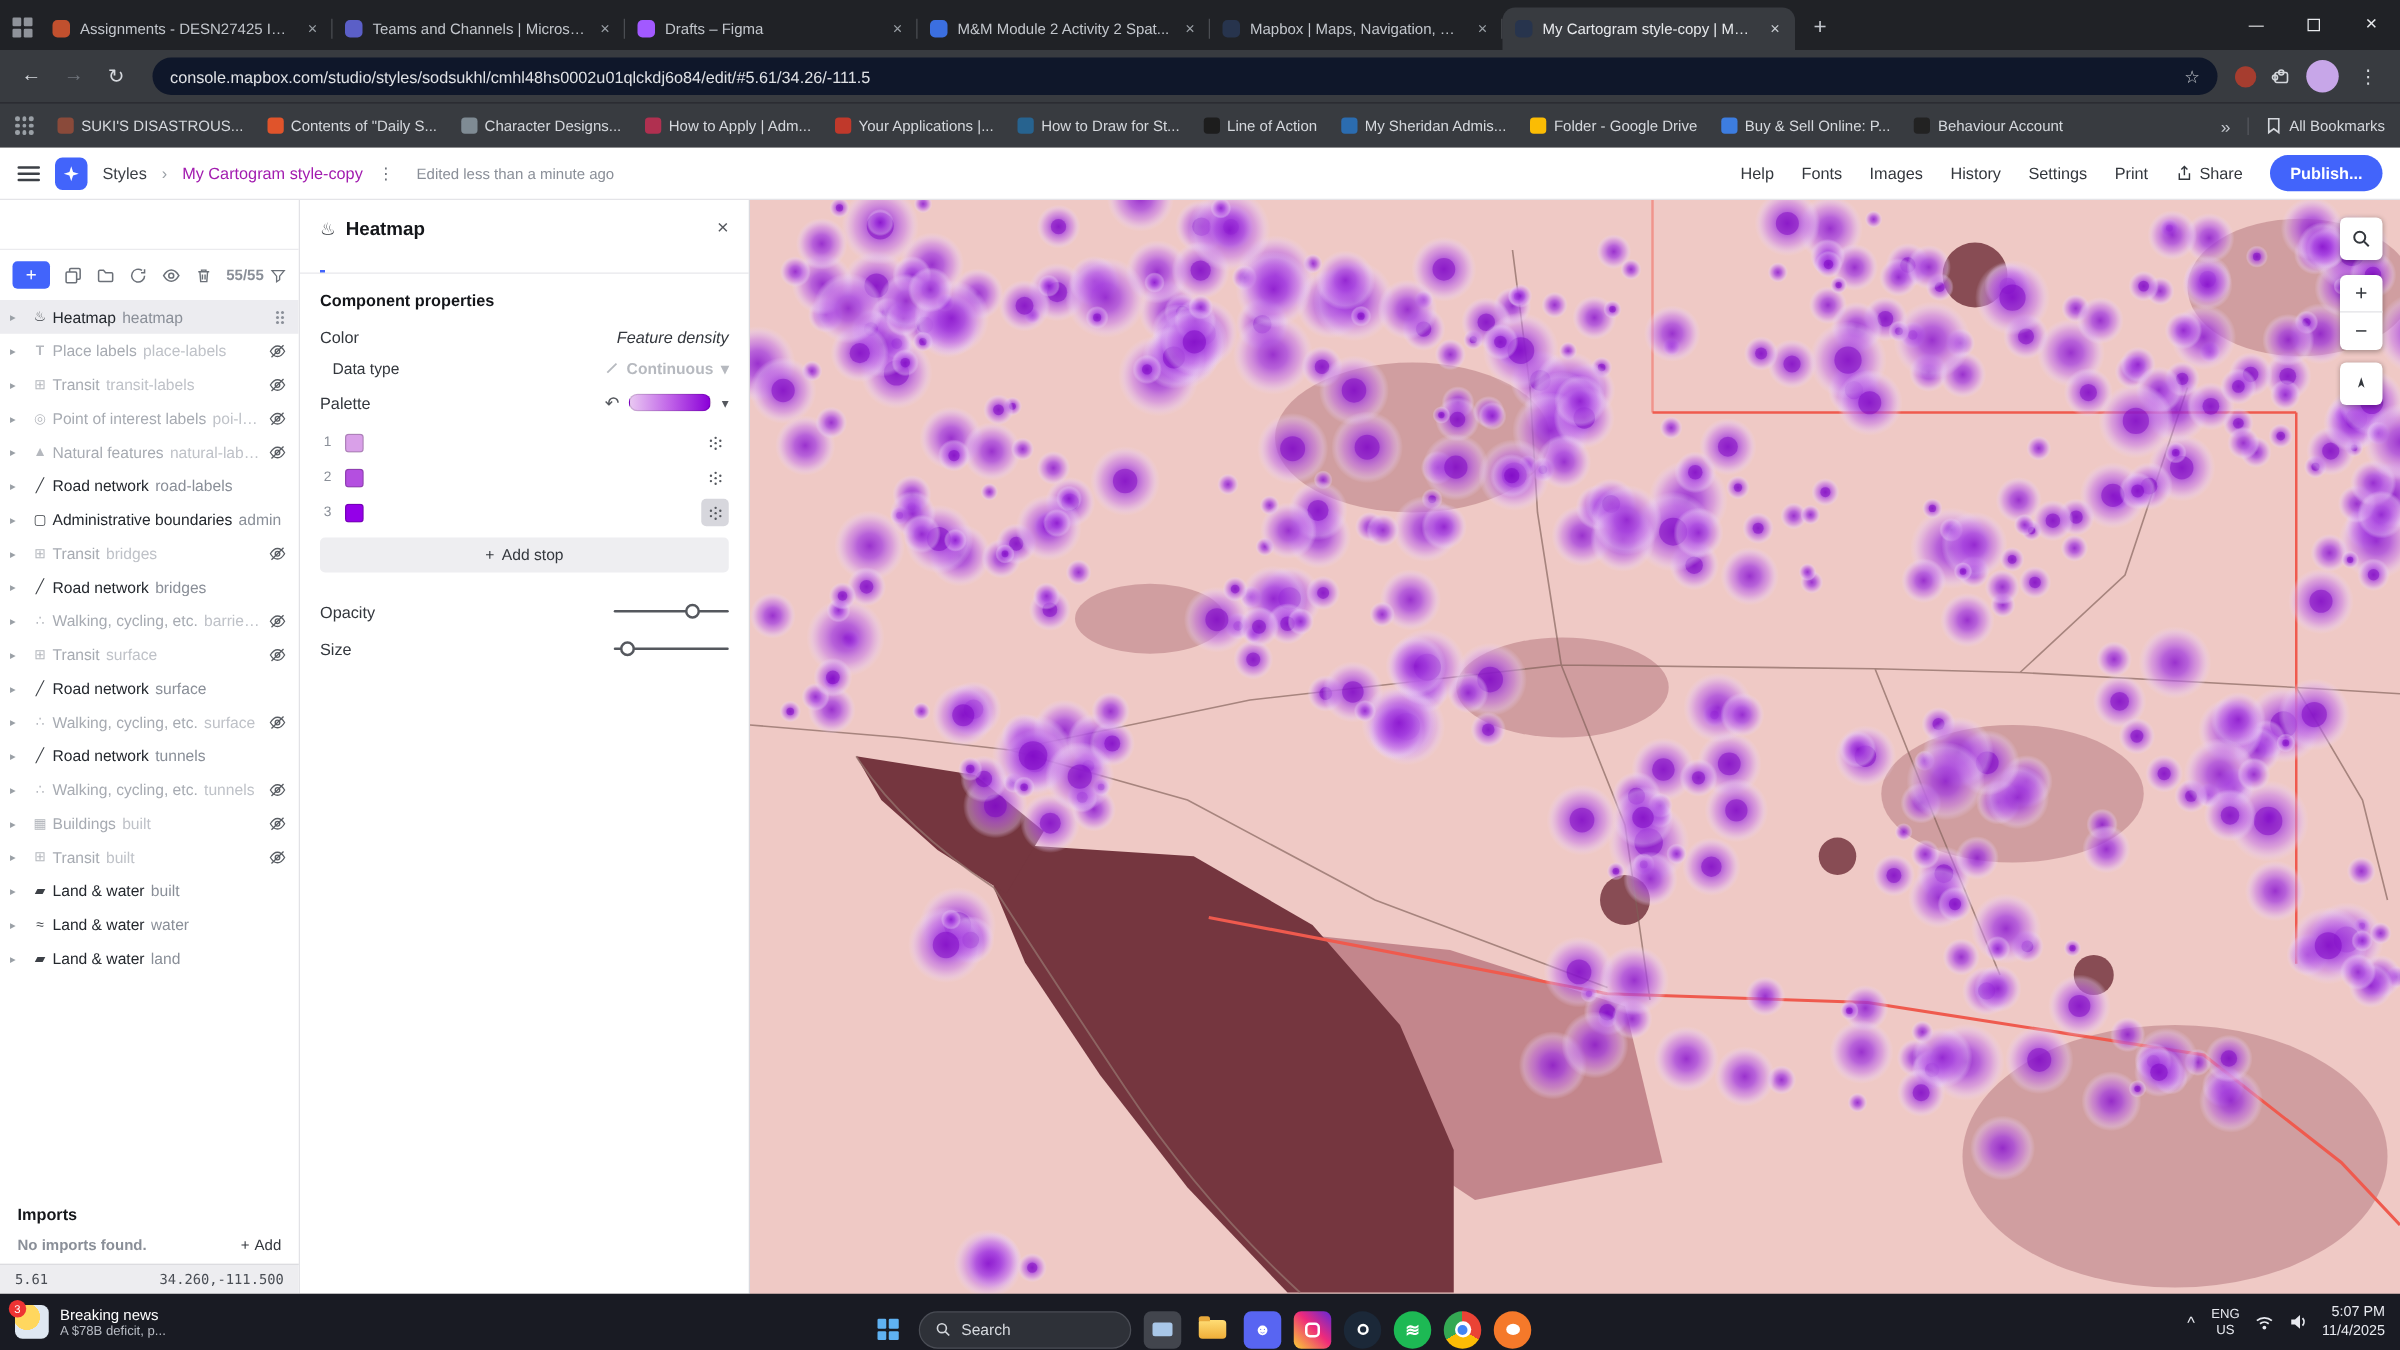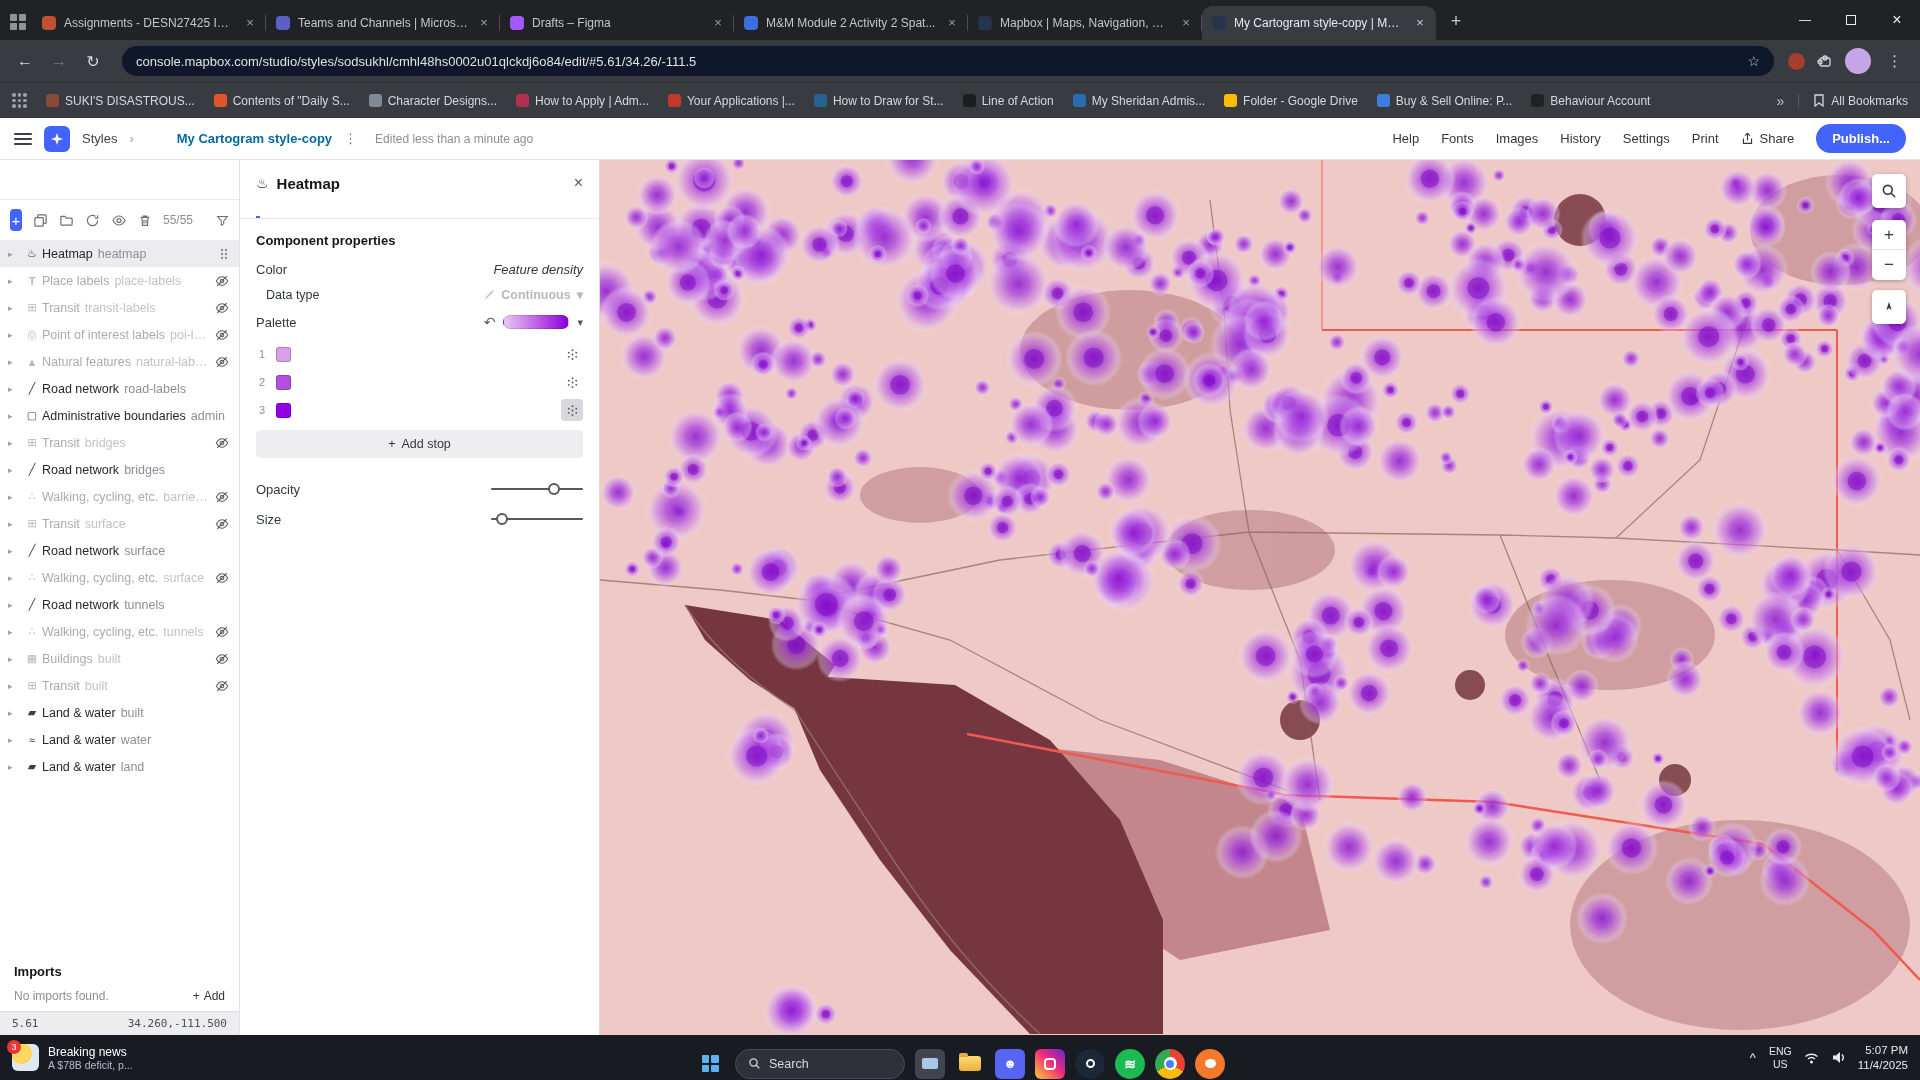--- a/index.html
+++ b/index.html
@@ -43,40 +43,40 @@
   .all-bookmarks { display:flex; align-items:center; gap:6px; border-left:1px solid #55585e; padding-left:14px; }
   .bm-flag svg { display:block; }
 
   
   .mb-header { height:42px; background:#fff; border-bottom:1px solid #e4e4e8; display:flex; align-items:center; padding:0 14px; gap:12px; }
   .hamburger { width:18px; display:flex; flex-direction:column; gap:3px; }
   .hamburger i { height:2px; background:#3c4046; border-radius:1px; }
   .mb-logo { width:26px; height:26px; border-radius:6px; background:#4264fb; display:flex; align-items:center; justify-content:center; }
   .crumb { font-size:13px; color:#3c4046; }
   .crumb-sep { color:#9aa0a6; font-size:13px; }
-  .mb-title { font-size:13px; font-weight:bold; color:#0369a1;margin-left:31px; }
+  .mb-title { font-size:13px; font-weight:normal; color:#a21caf; }
   .mb-kebab { color:#6b7078; font-size:13px; }
   .edited { font-size:12px; color:#8a8f98; margin-left:6px; }
   .mb-right { margin-left:auto; display:flex; align-items:center; gap:22px; }
   .hlink { font-size:13px; color:#33373d; text-decoration:none; }
   .share { display:flex; align-items:center; gap:6px; font-size:13px; color:#33373d; }
   .publish { background:#4264fb; color:#fff; font-size:13px; font-weight:bold; padding:7px 16px; border-radius:17px; border:none;text-align:right; }
 
   
   .content { display:flex; height:875px; background:#fff; }
 
   
   .sidebar { width:240px; flex:none; border-right:1px solid #e2e2e6; display:flex; flex-direction:column; background:#fff; }
   .sb-tabs { height:40px; display:flex; align-items:center; gap:18px; padding:0 16px; border-bottom:1px solid #ebebee; }
   .sb-tab { font-size:13.5px; color:#6b7078; }
   .sb-tab.active { color:#14161a; font-weight:bold; }
   .sb-tools { height:40px; display:flex; align-items:center; padding:0 10px; gap:11px; }
   .add-layer { width:30px; height:22px; background:#4264fb; color:#fff; border-radius:4px; font-size:15px; display:flex; align-items:center; justify-content:center; }
   .toolicon { color:#6b7078; display:flex; }
-  .sb-count { margin-left:auto; font-size:12px; color:#8a8f98; display:flex; align-items:center; gap:23px; }
+  .sb-count { margin-left:auto; font-size:12px; color:#8a8f98; display:flex; align-items:center; gap:5px;font-weight:bold; }
   .layers { flex:1; overflow:hidden; }
   .layer-row { height:27px; display:flex; align-items:center; padding:0 10px 0 8px; font-size:12.5px; }
   .layer-row.active { background:#ececf0; }
   .chev { width:14px; color:#9aa0a6; font-size:9px; flex:none; }
   .layer-icon { width:20px; text-align:center; color:#3c4046; font-size:11px; flex:none; }
   .layer-icon::before { content:"▦"; }
   .layer-row[data-icon="heatmap"]  .layer-icon::before { content:"♨"; }
   .layer-row[data-icon="label"]    .layer-icon::before { content:"T"; font-weight:bold; }
   .layer-row[data-icon="transit"]  .layer-icon::before { content:"⊞"; }
   .layer-row[data-icon="poi"]      .layer-icon::before { content:"◎"; }
@@ -92,21 +92,21 @@
   .layer-row.is-hidden .layer-name { color:#a7abb2; }
   .layer-row.is-hidden .layer-type { color:#bfc2c8; }
   .layer-row.is-hidden .layer-icon { color:#b5b8be; }
   .eye-off { display:none; color:#595d63; flex:none; margin-left:6px; }
   .layer-row.is-hidden .eye-off { display:flex; }
   .drag { display:none; margin-left:6px; }
   .layer-row.active .drag { display:flex; }
   .imports { margin-top:auto; padding:12px 14px 8px; }
   .imports-title { font-size:13px; font-weight:bold; color:#14161a; margin-bottom:10px; }
   .imports-row { display:flex; align-items:center; justify-content:space-between; font-size:12px; }
-  .imports-empty { color:#8a8f98; }
+  .imports-empty { color:#8a8f98;font-weight:bold; }
   .imports-add { display:flex; gap:4px; color:#33373d; align-items:center; }
   .sb-status { height:24px; background:#ededf0; border-top:1px solid #dcdce0; display:flex; align-items:center; justify-content:space-between; padding:0 12px; font-family:"DejaVu Sans Mono", monospace; font-size:11px; color:#4a4e55;gap:13px; }
 
   
   .panel { width:360px; flex:none; border-right:1px solid #d9d9de; display:flex; flex-direction:column; background:#fff; }
   .panel-head { display:flex; align-items:center; gap:8px; padding:14px 16px 10px; }
   .flame { color:#33373d; font-size:14px; }
   .panel-title { font-size:15px; font-weight:bold; color:#14161a; flex:1; }
   .panel-close { font-size:16px; color:#55585e; }
   .panel-tabs { display:flex; gap:18px; padding:0 16px; border-bottom:1px solid #e8e8ec; }

